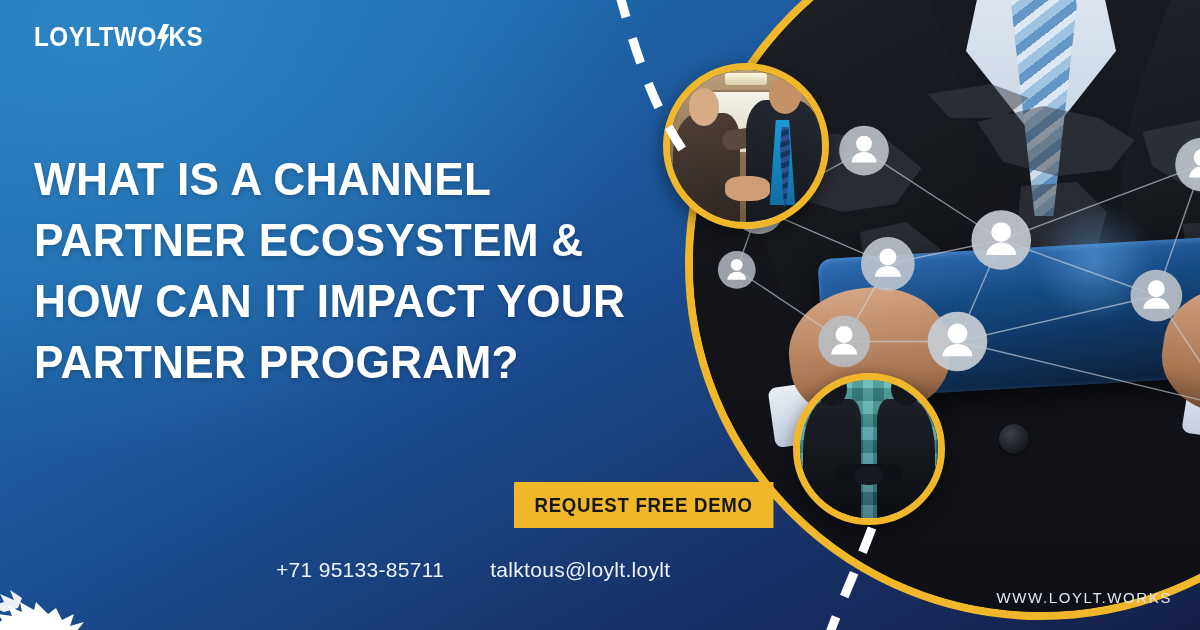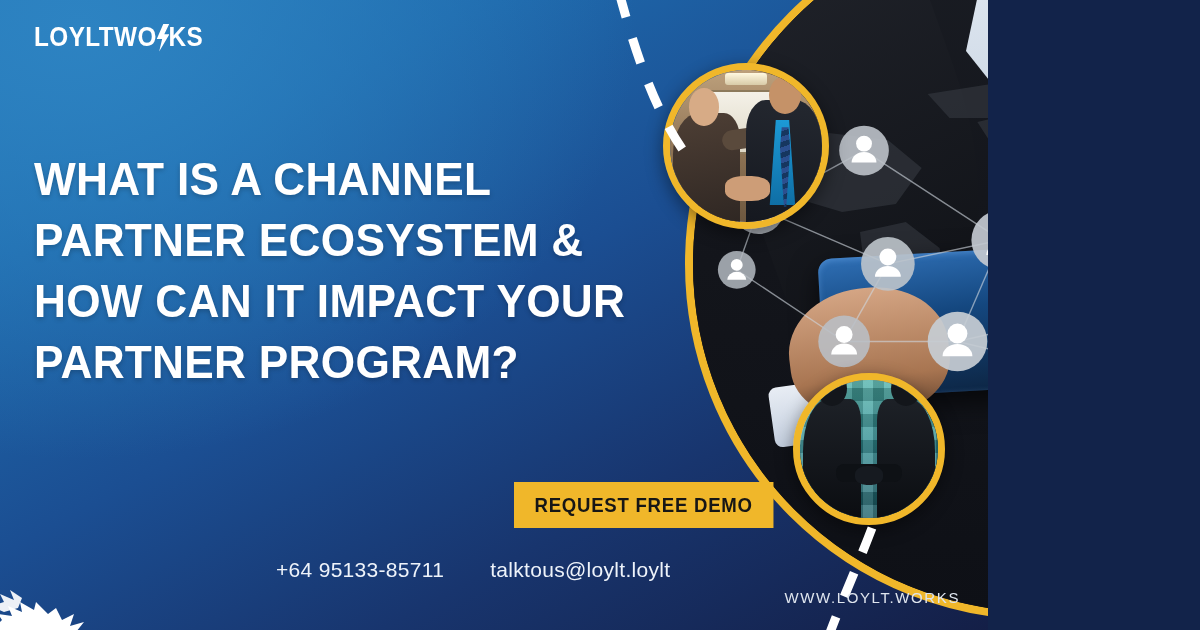--- a/index.html
+++ b/index.html
@@ -5,21 +5,21 @@
 <style>
   * { margin:0; padding:0; box-sizing:border-box; }
   html, body {
     width:1200px; height:630px;
     font-family:"Liberation Sans", sans-serif;
     overflow:hidden; background:#12234a;
   }
 
   .banner {
     position:relative;
-    width:988px; height:630px;
+    width:1200px; height:630px;
     overflow:hidden;
     background:
       radial-gradient(ellipse 900px 700px at 8% 4%, #2d83c2 0%, rgba(45,131,194,0) 62%),
       linear-gradient(152deg, #2579b8 0%, #1e68ab 22%, #1b4e92 48%, #18356e 72%, #141f47 100%);
   }
 
   
   .photo-wrap {
     position:absolute;
     left:685px; top:-92px;
@@ -432,21 +432,21 @@
   <h1 class="headline">
     <span class="ln">WHAT IS A CHANNEL</span>
     <span class="ln">PARTNER ECOSYSTEM &amp;</span>
     <span class="ln">HOW CAN IT IMPACT YOUR</span>
     <span class="ln">PARTNER PROGRAM?</span>
   </h1>
 
   <button class="cta">REQUEST FREE DEMO</button>
 
   <div class="contact">
-    <span>+64 95133-85711</span>
+    <span>+71 95133-85711</span>
     <span>talktous@loylt.loylt</span>
   </div>
 
   <div class="website">WWW.LOYLT.WORKS</div>
 
   <svg class="brush" viewBox="0 0 116 78">
     <g fill="#ffffff">
       <path d="M-6,74 L6,62 L2,56 L16,58 L12,48 L26,54 L24,44 L38,52 L40,44 L52,56
                L60,50 L66,62 L78,56 L74,68 L88,64 L80,74 L92,72 L84,80 L-6,80 Z"></path>
       <path d="M-6,48 L8,44 L4,36 L18,42 L14,32 L26,40 L22,50 L8,54 Z" opacity=".92"></path>

